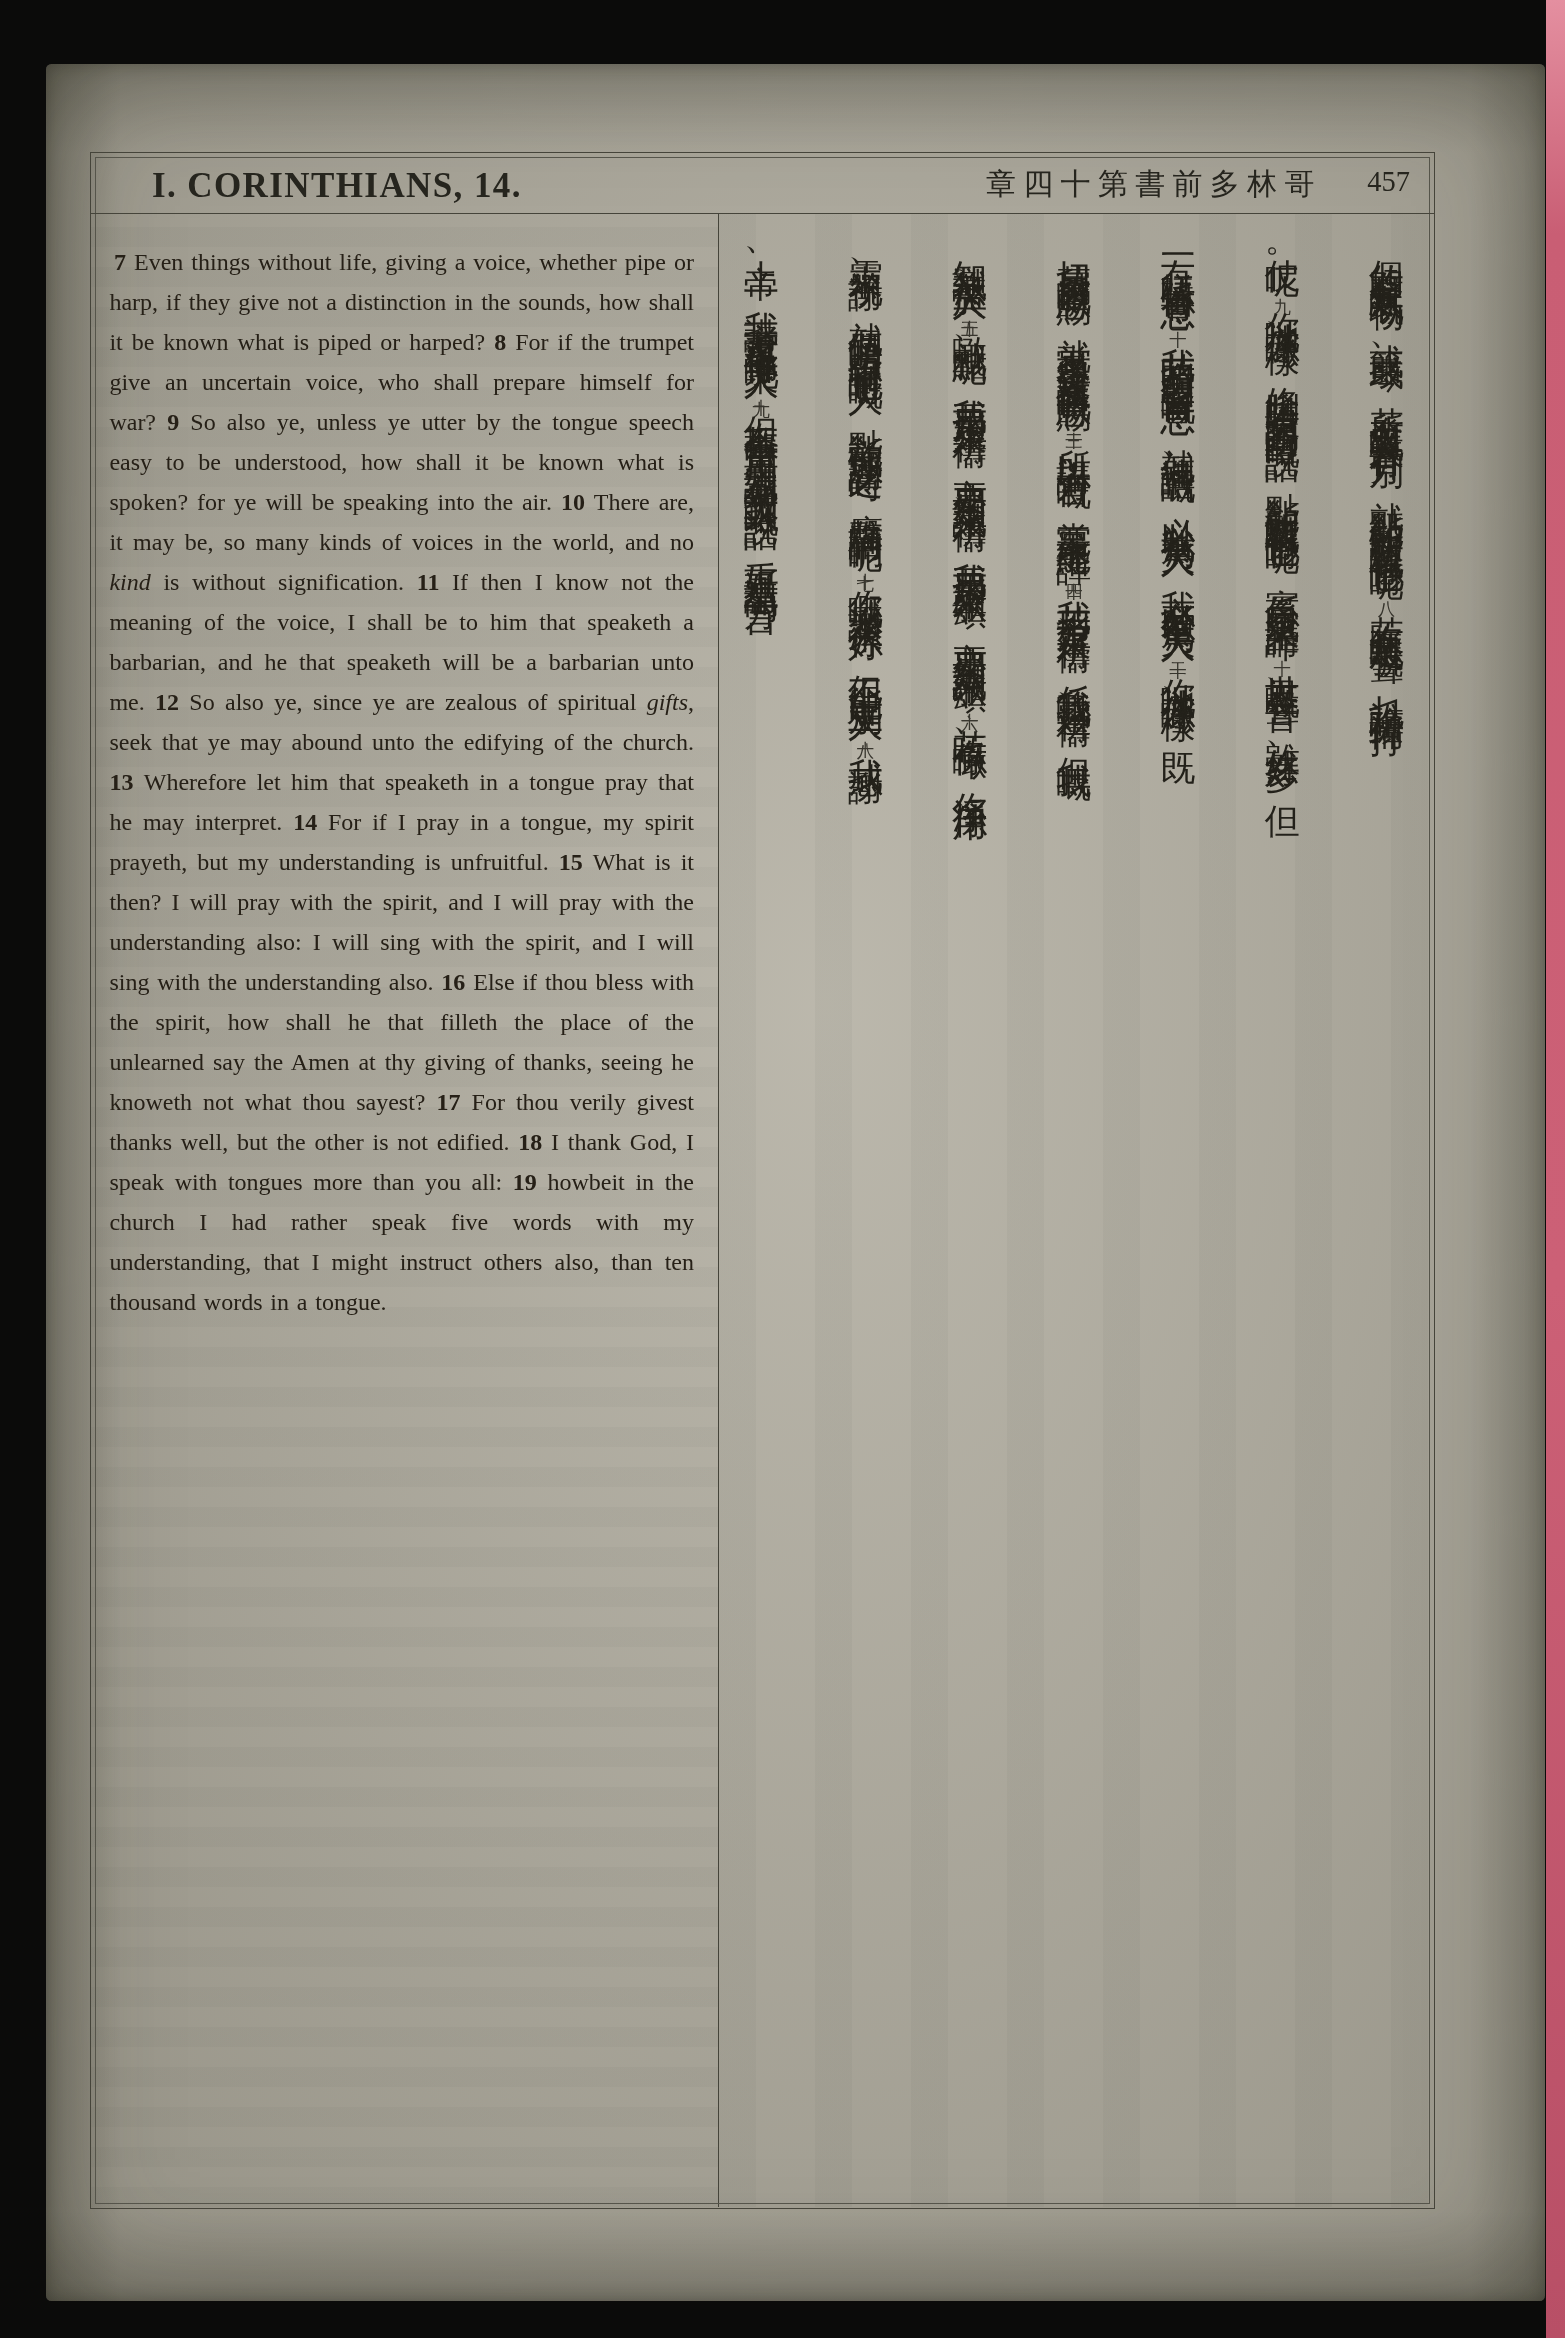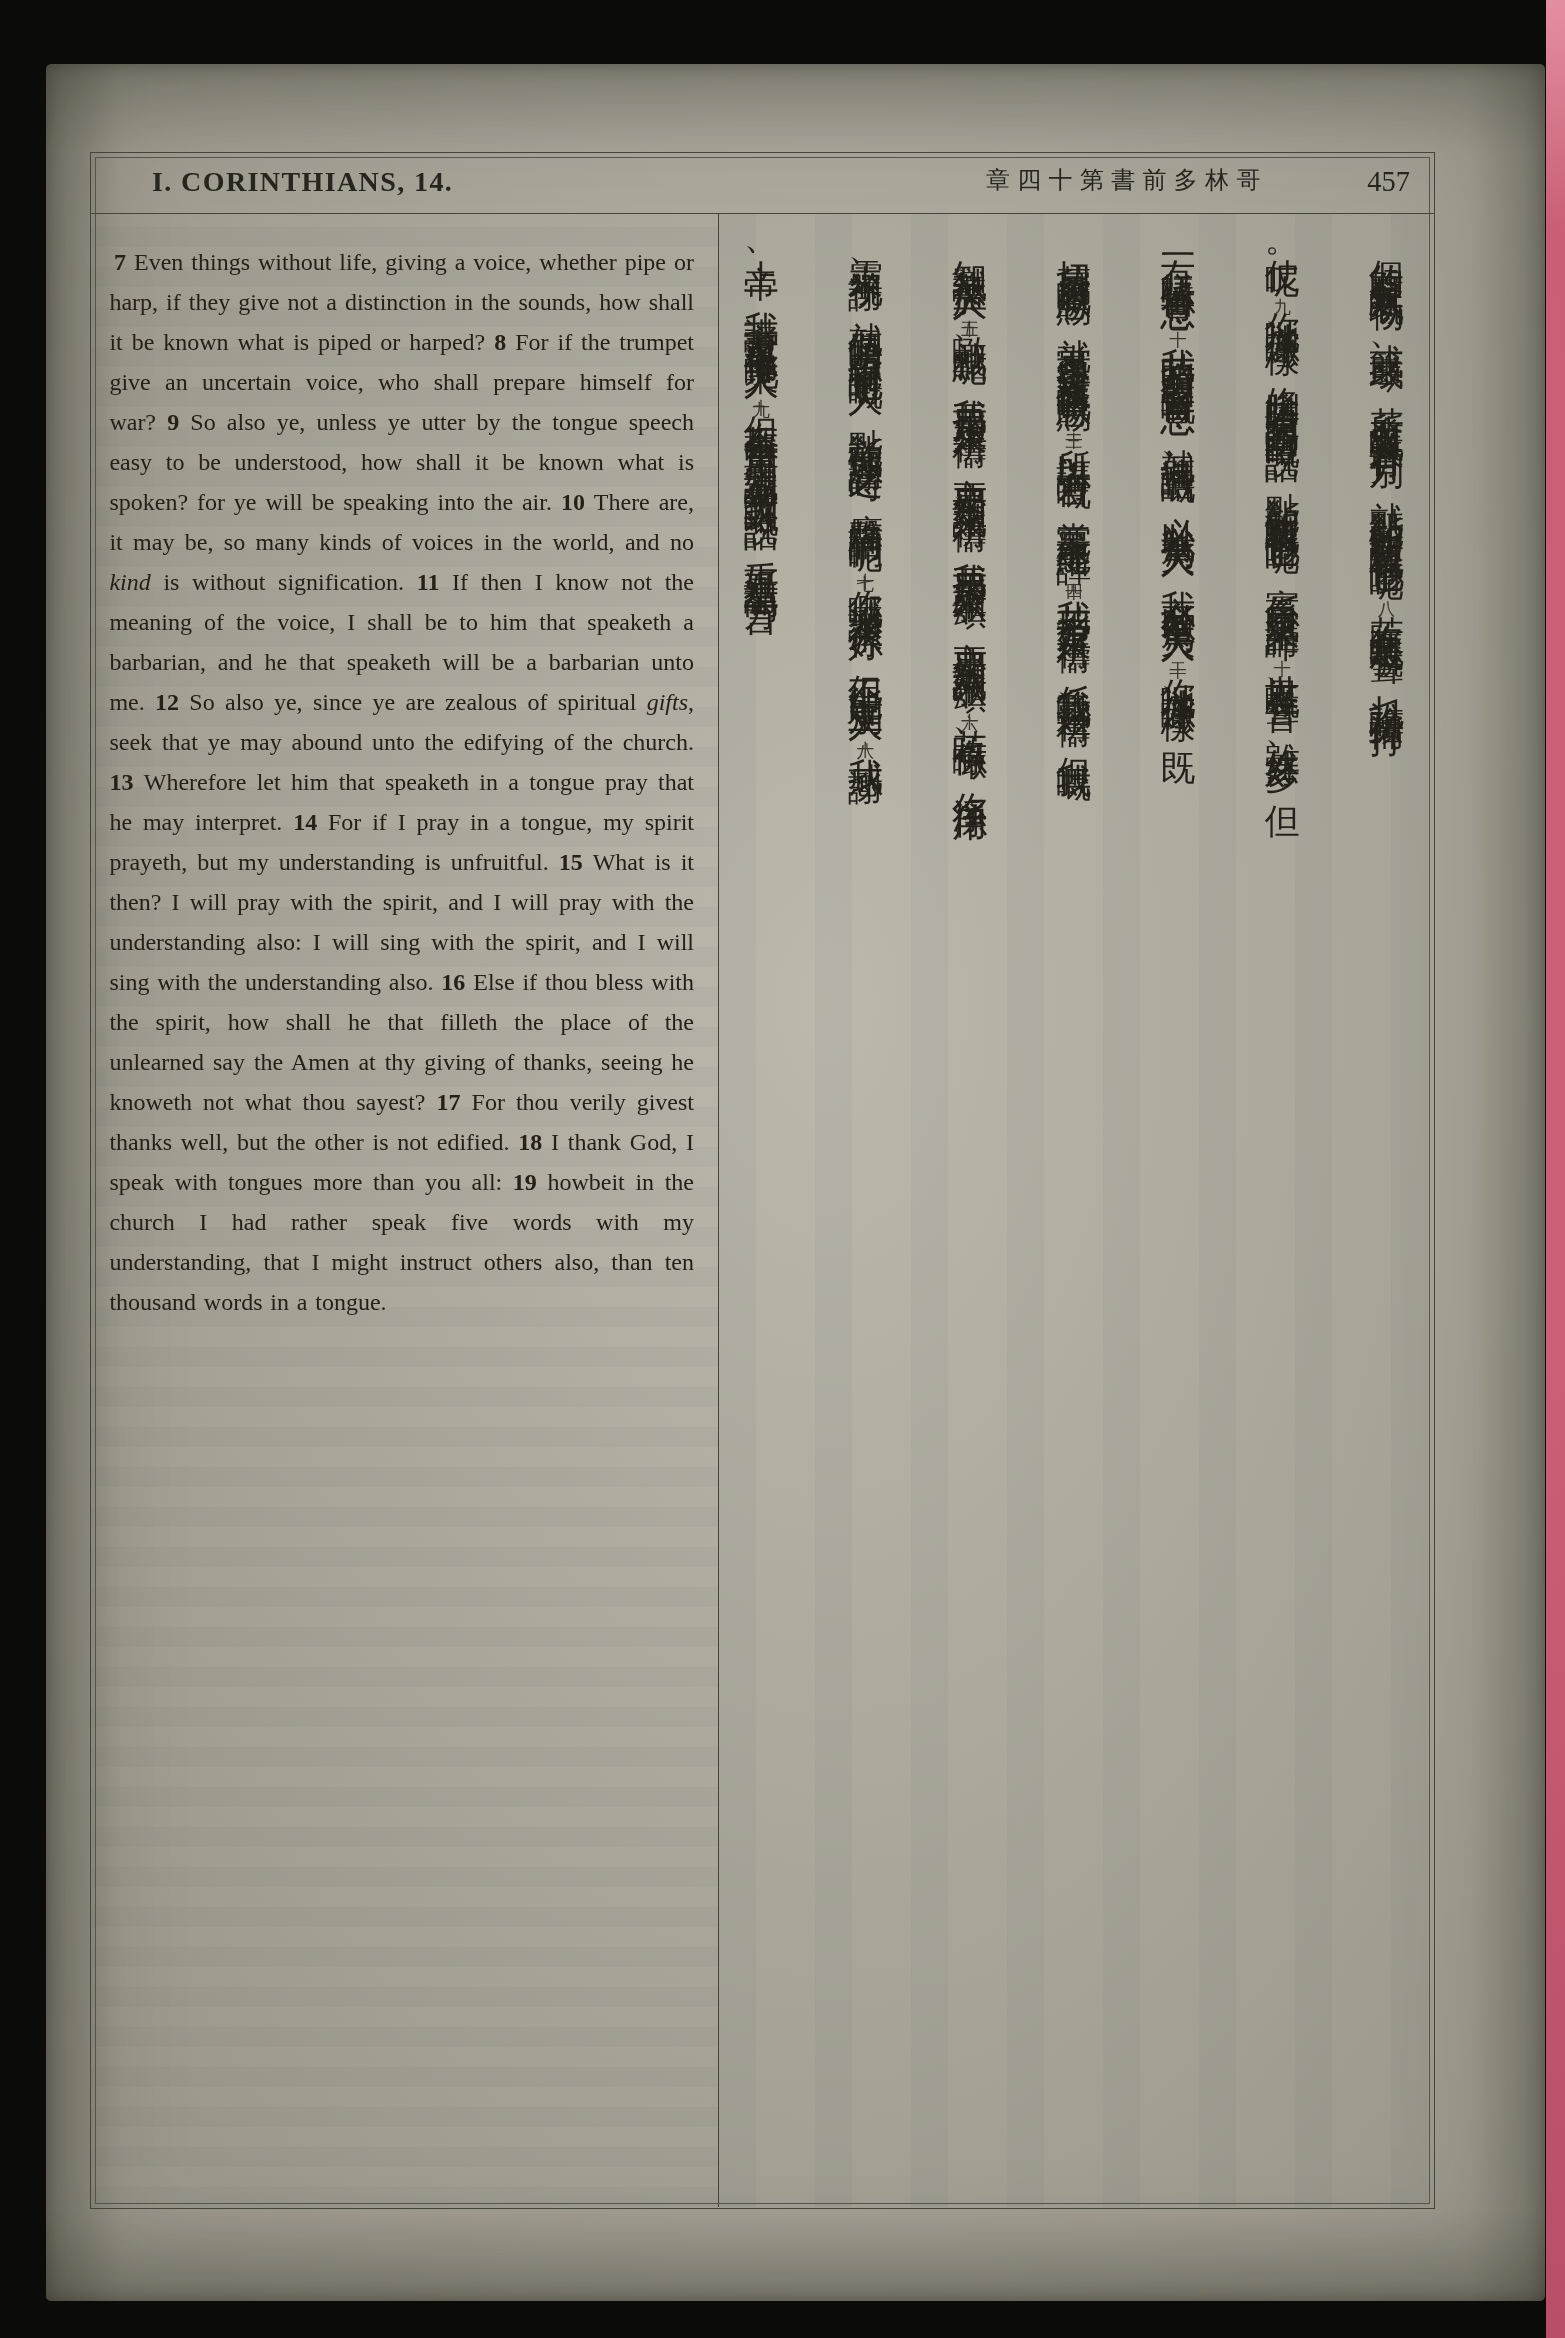--- a/index.html
+++ b/index.html
@@ -32,28 +32,28 @@
   .frame::before {
     content:""; position:absolute; inset:3.7px;
     border:0.9px solid #55544a; pointer-events:none;
   }
   .pageheader {
     position:relative; height:61px;
     border-bottom:1.8px solid #45443a;
   }
   .title-en {
     position:absolute; left:61px; top:13px;
-    font-size:28px; letter-spacing:1.4px; color:#26251e; font-weight:bold;
+    font-size:35px; letter-spacing:1.4px; color:#26251e; font-weight:bold;
     font-family:"Liberation Serif","DejaVu Serif",serif;
     white-space:nowrap;
     text-align:right;
   }
   .title-zh {
     position:absolute; left:895px; top:11px;
-    font-size:24px; letter-spacing:7.3px; color:#26251e;
+    font-size:30px; letter-spacing:7.3px; color:#26251e;
     font-family:"DejaVu Sans",sans-serif;
     white-space:nowrap;
   }
   .page-num {
     position:absolute; right:24px; top:13px;
     font-size:28.5px; font-weight:normal; color:#26251e;
   }
   .content {
     display:flex; height:calc(100% - 62px);
   }

